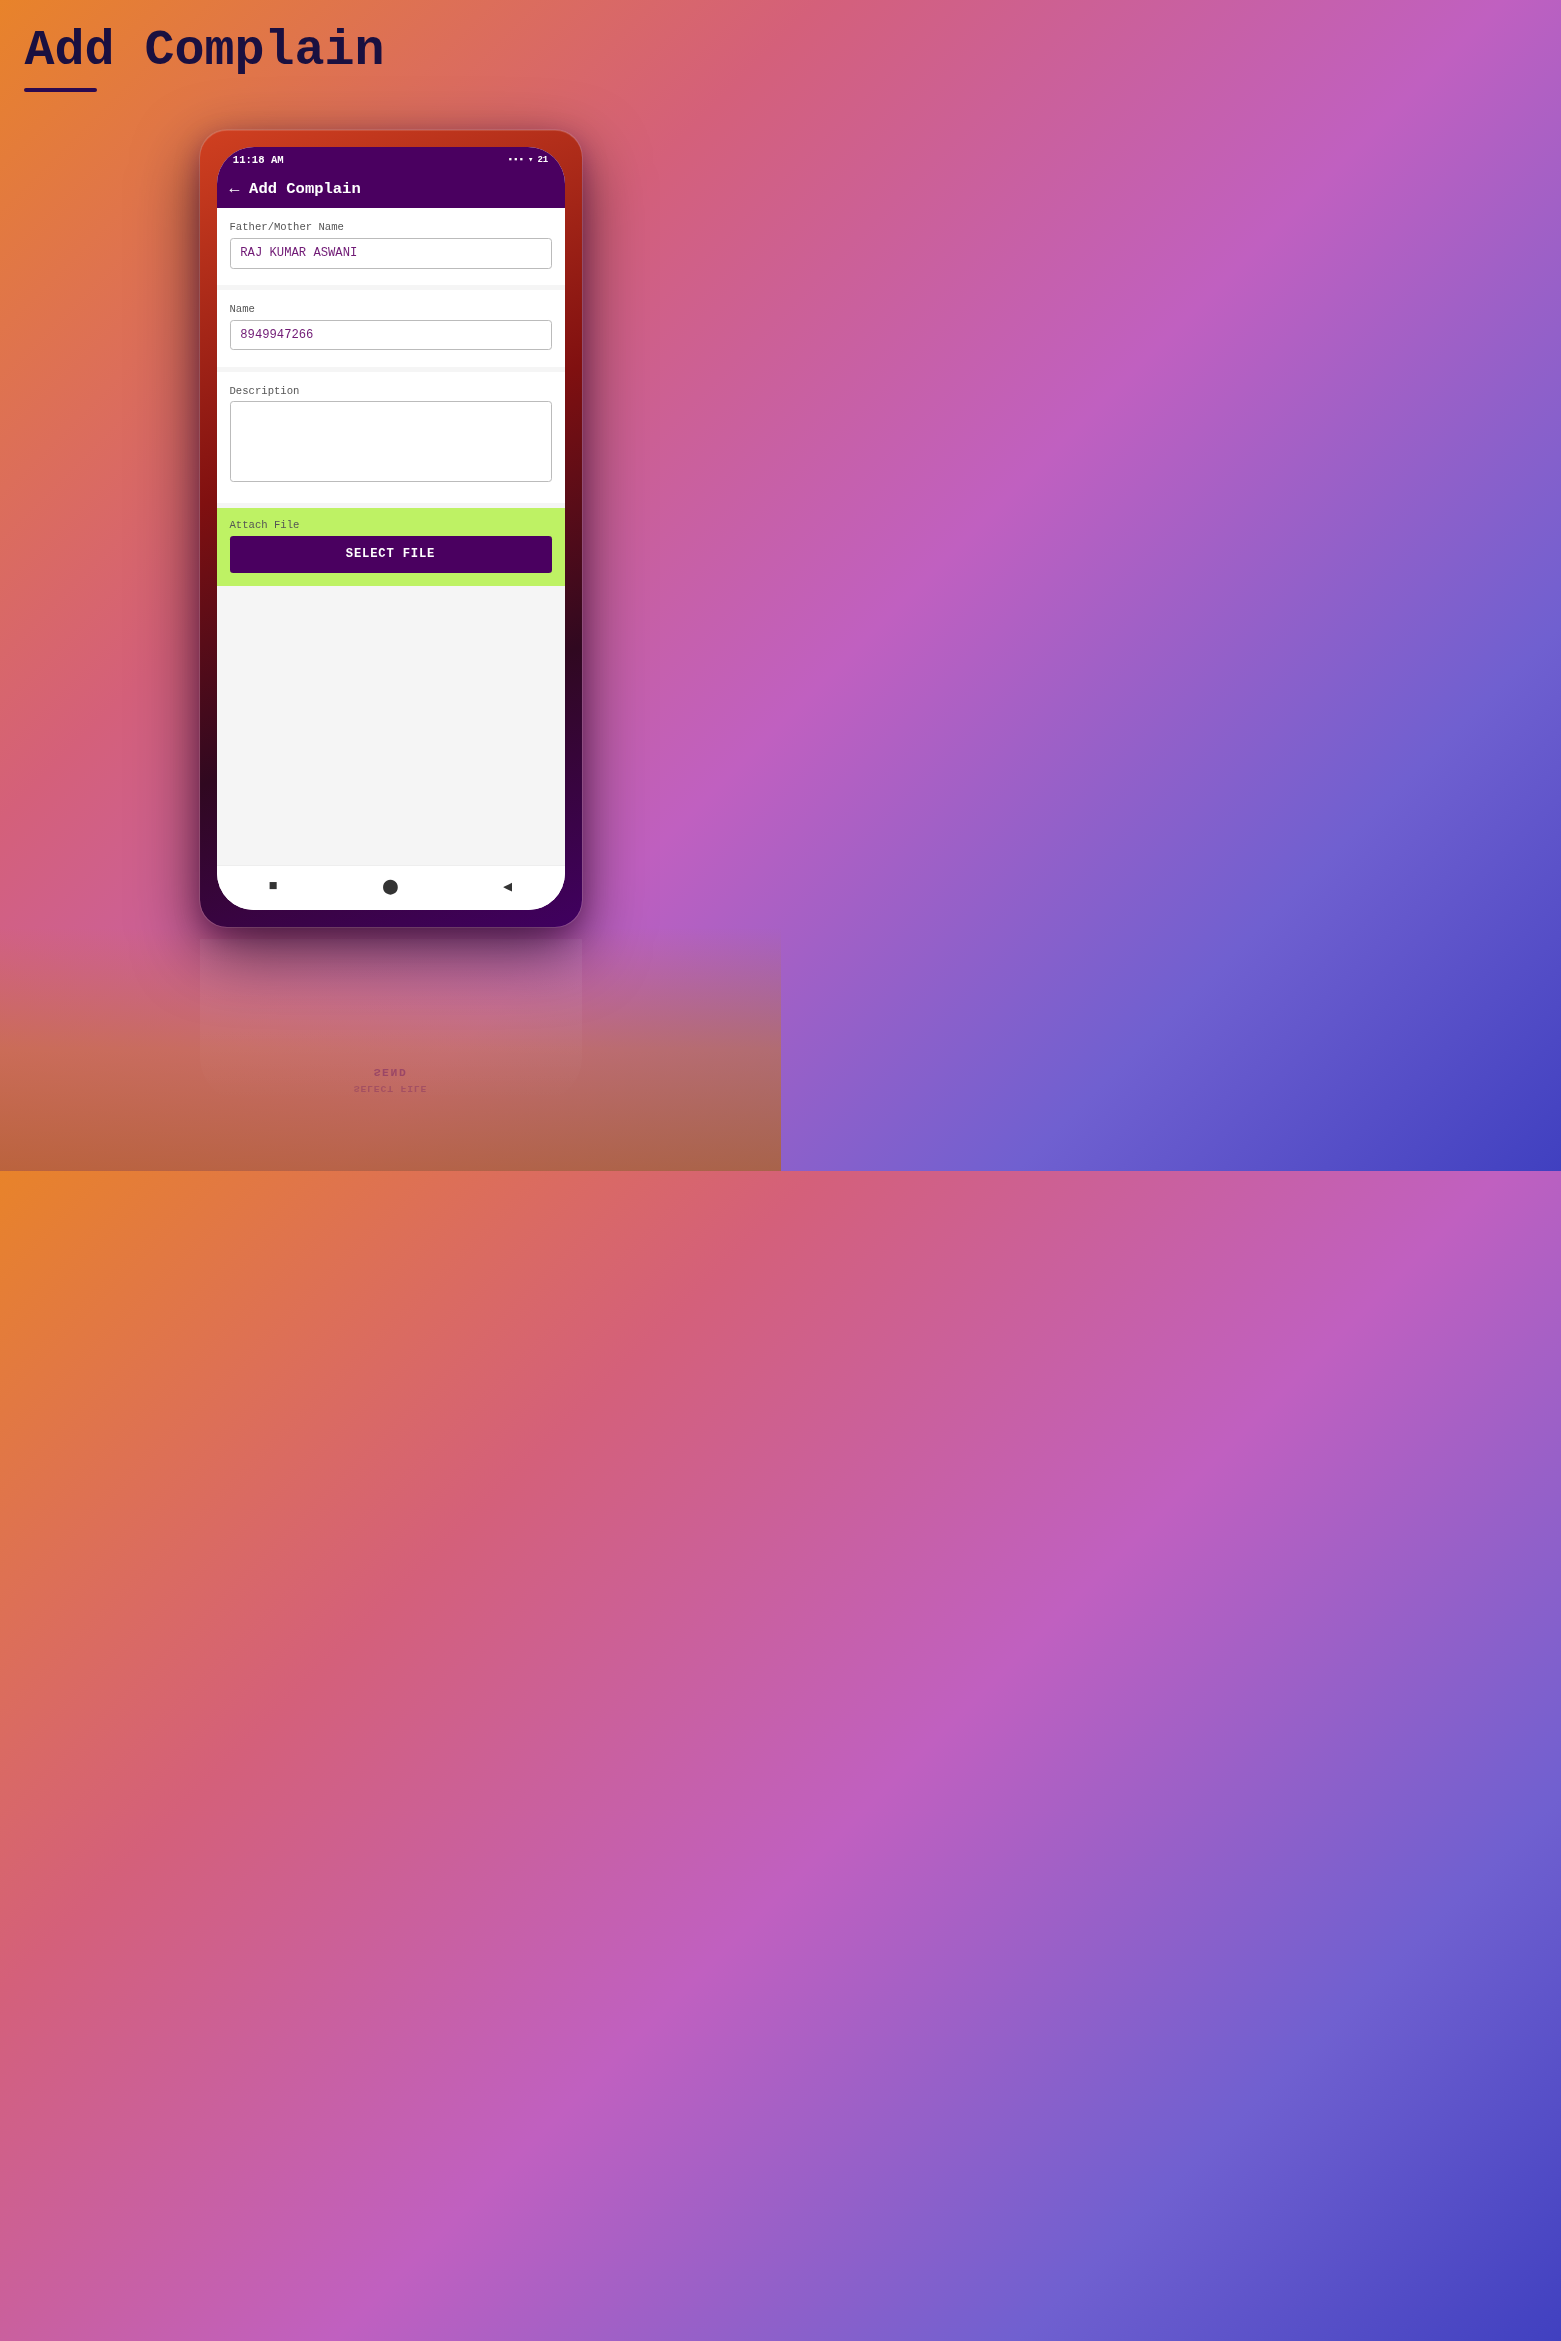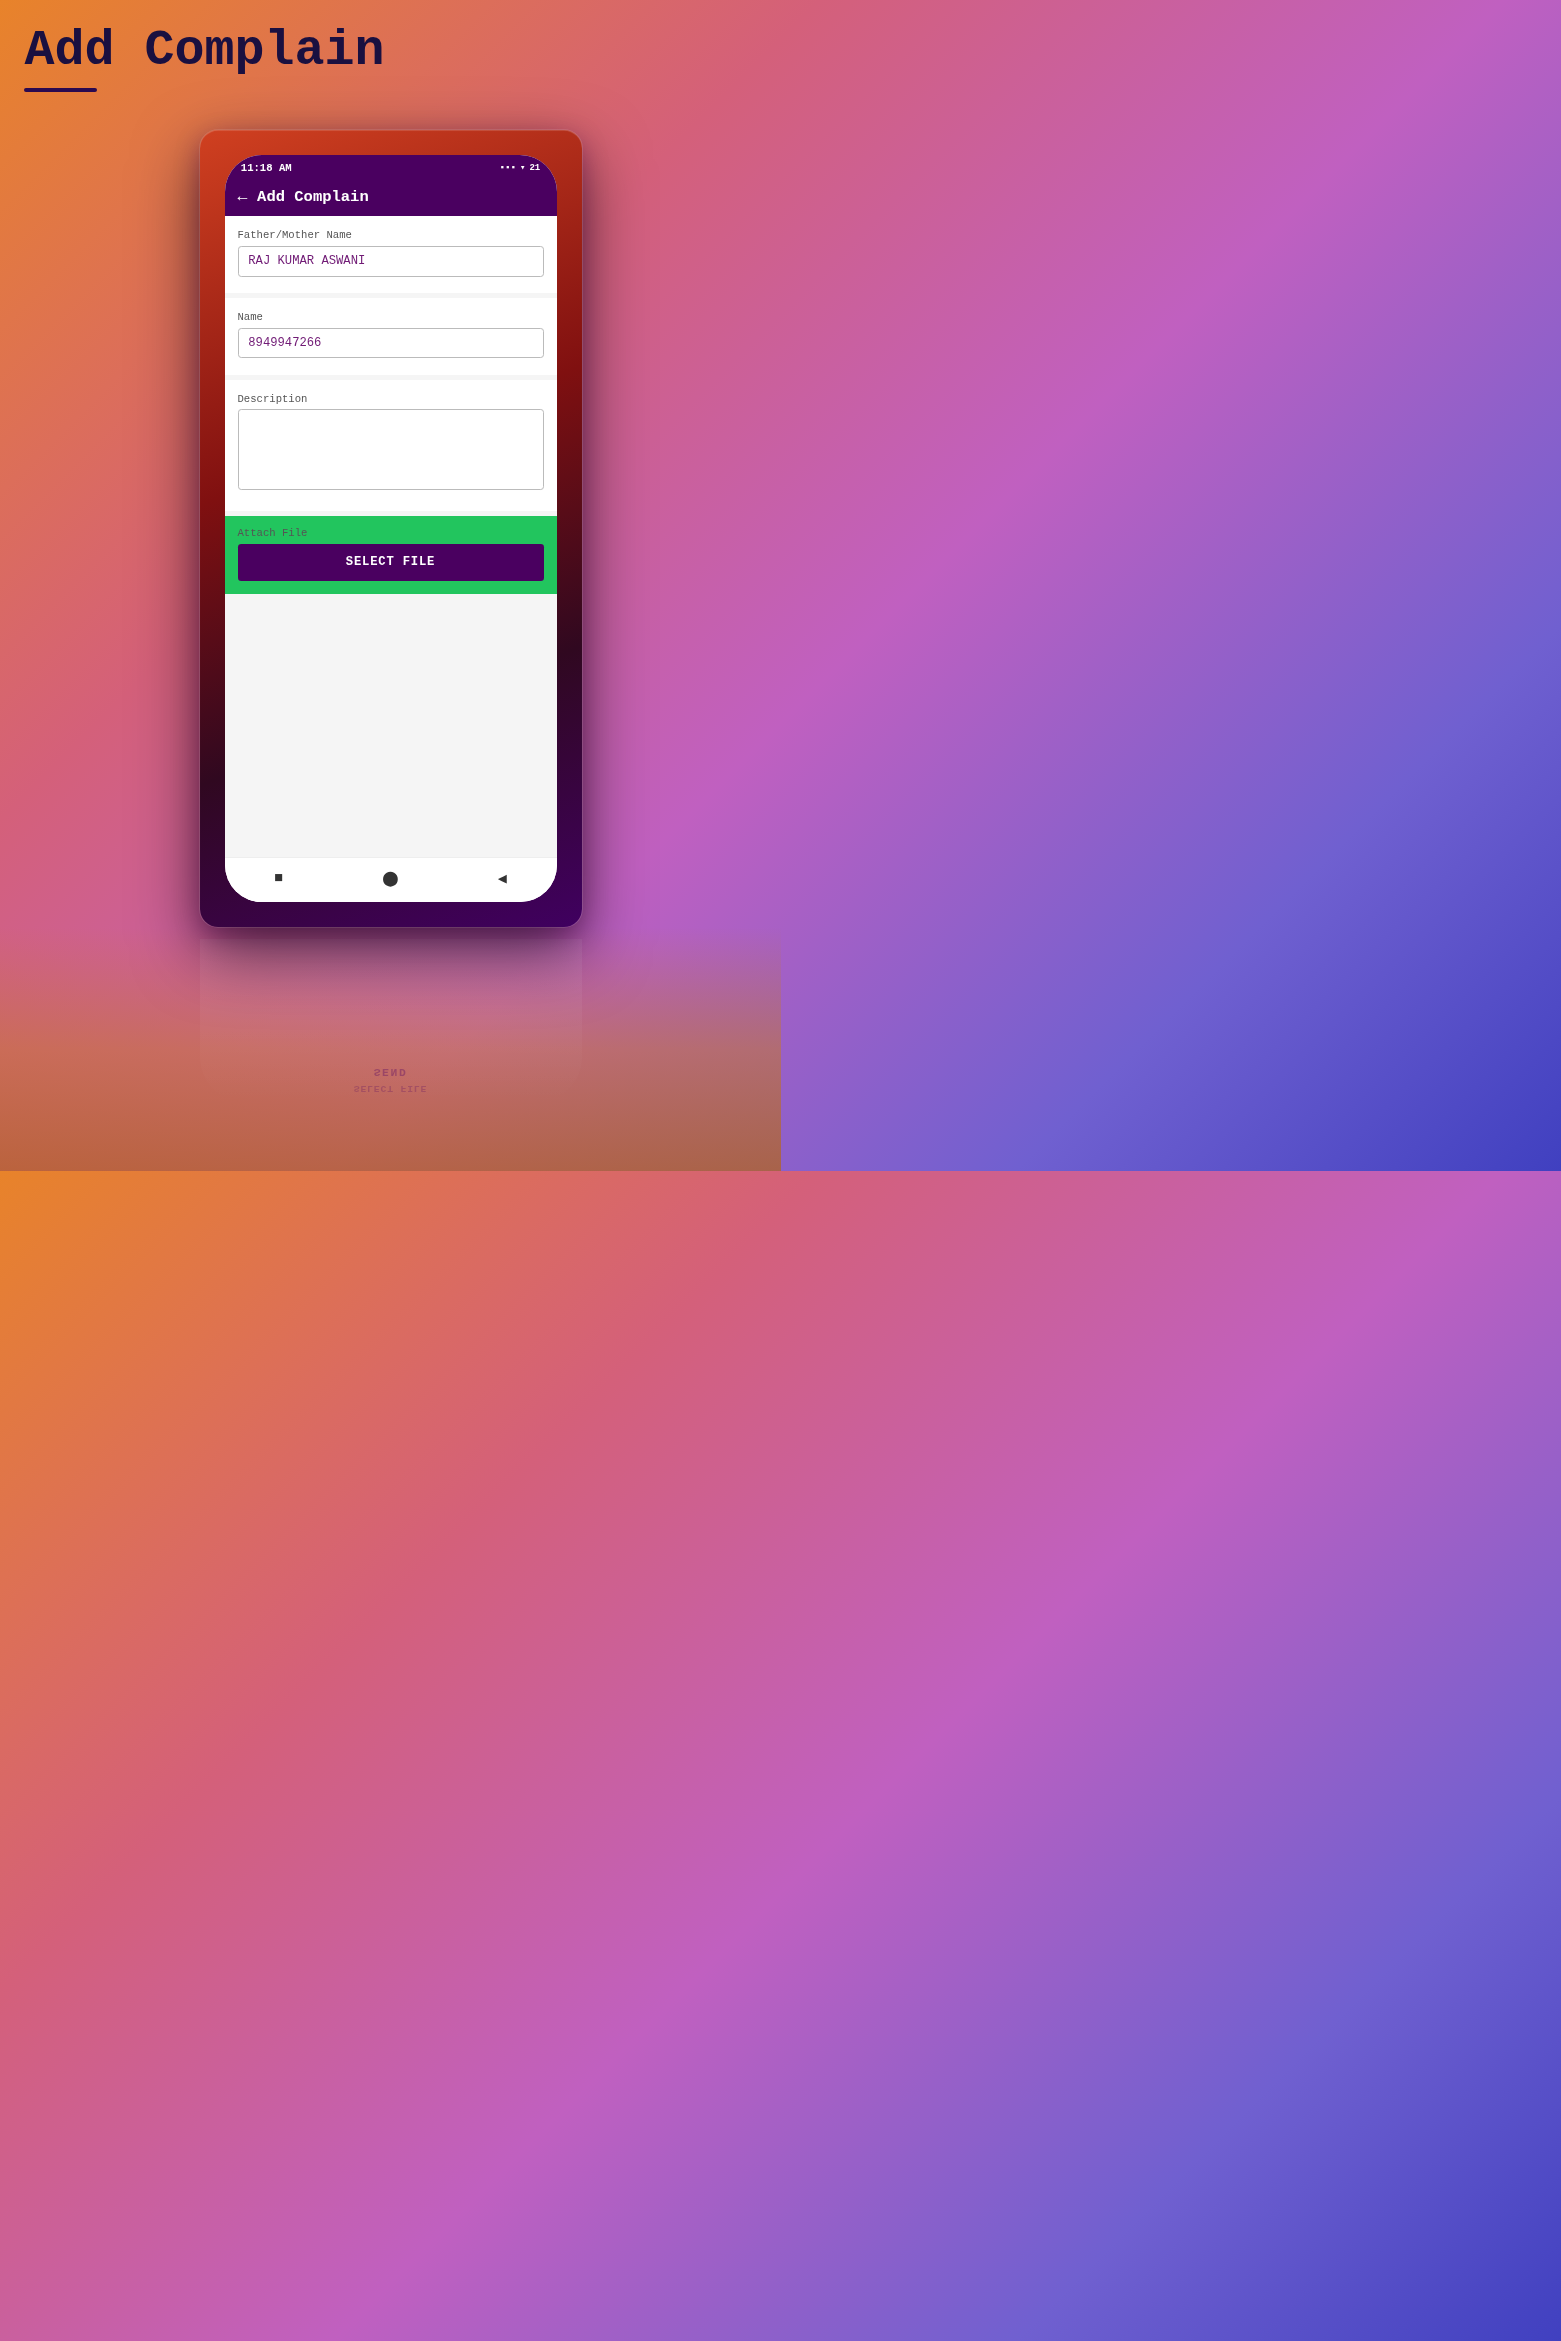--- a/index.html
+++ b/index.html
@@ -54,22 +54,22 @@
       transform: translateX(-50%);
       width: 382px;
       height: 797px;
       z-index: 5;
     }
 
     .phone-outer {
       width: 100%;
       height: 100%;
       background: linear-gradient(160deg, #d04020 0%, #801010 40%, #300820 70%, #400060 100%);
-      border-radius: 18px;
-      padding: 25px;
+      border-radius: 27px;
+      padding: 17px;
       box-shadow:
         0 0 0 0.8px rgba(255,255,255,0.15),
         0 24.4px 65px rgba(0,0,0,0.6),
         0 8.1px 24.4px rgba(100,0,100,0.4),
         inset 0 0.8px 0.8px rgba(255,255,255,0.2);
       position: relative;
     }
 
     .phone-inner {
       width: 100%;
@@ -193,21 +193,21 @@
       right: 6.5px;
       top: 50%;
       transform: translateY(-50%);
       font-size: 11.4px;
       color: #555;
       pointer-events: none;
     }
 
     
     .attach-section {
-      background: #22c55e;
+      background: #bef264;
       padding: 11.4px 13px 13px;
       margin-bottom: 4.9px;
     }
 
     .select-file-btn {
       width: 100%;
       background: #4a0060;
       color: #fff;
       border: none;
       border-radius: 3.3px;

